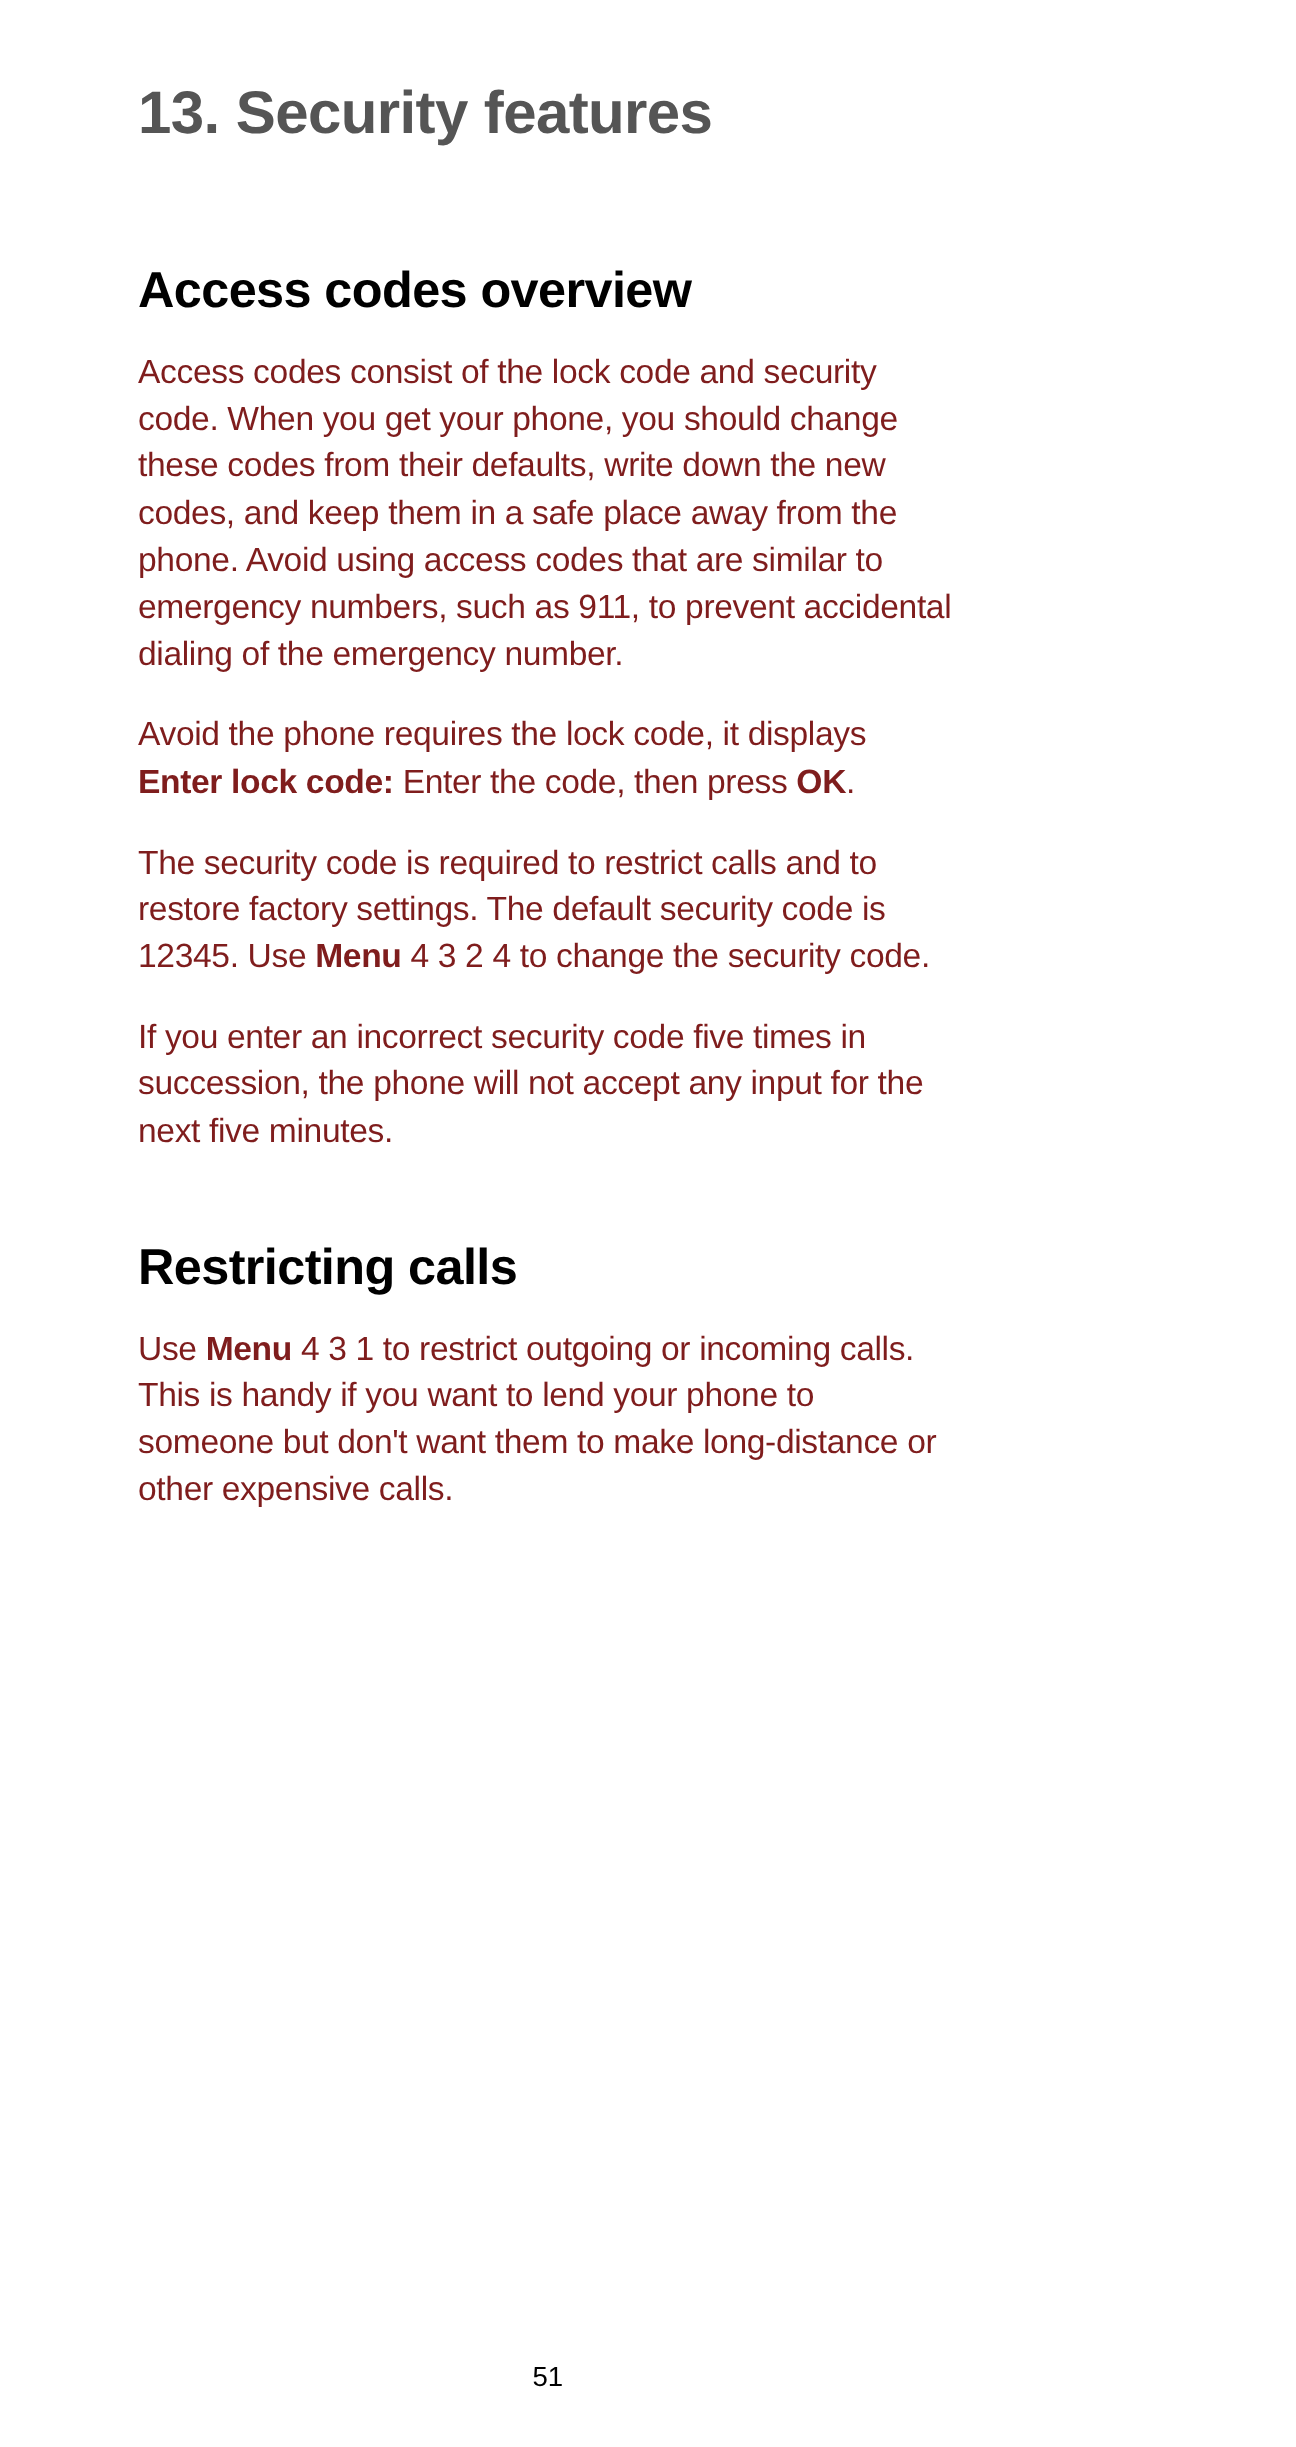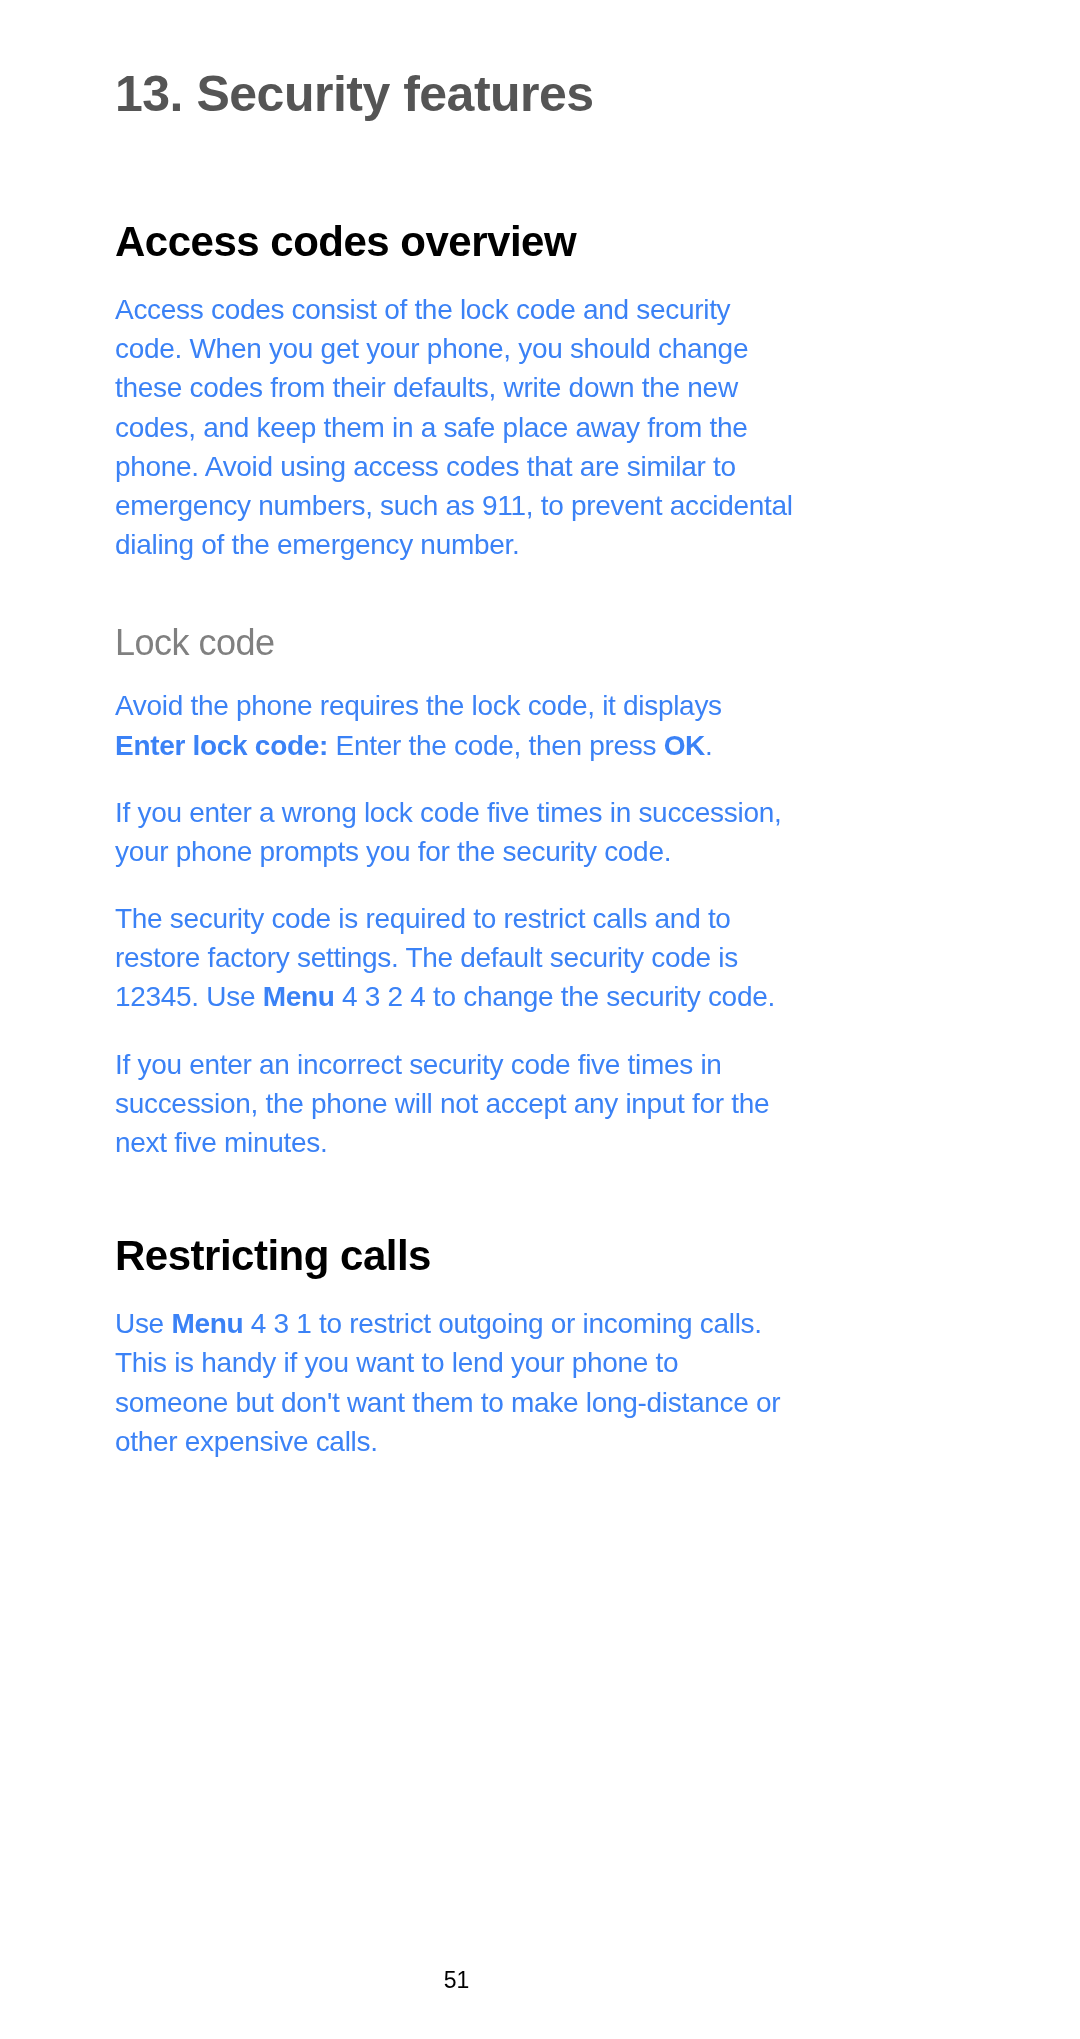--- a/index.html
+++ b/index.html
@@ -33,21 +33,21 @@
     font-size: 36px;
     font-weight: 500;
     color: #808080;
     margin-top: 58px;
     margin-bottom: 22px;
     letter-spacing: -0.5px;
   }
   .body-para {
     font-size: 28px;
     line-height: 1.4;
-    color: #3b82f6;
+    color: #7f1d1d;
     margin-bottom: 28px;
     letter-spacing: -0.3px;
   }
   .body-para b { font-weight: 700; }
   .section-gap { margin-top: 70px; }
   .page-number {
     position: absolute;
     bottom: 45px;
     left: 0;
     width: 100%;
@@ -64,28 +64,26 @@
 
   <h1 class="chapter-title">
     <span>13.</span>
     <span>Security features</span>
   </h1>
 
   <h2 class="section-title">Access codes overview</h2>
 
   <p class="body-para">Access codes consist of the lock code and security code. When you get your phone, you should change these codes from their defaults, write down the new codes, and keep them in a safe place away from the phone. Avoid using access codes that are similar to emergency numbers, such as 911, to prevent accidental dialing of the emergency number.</p>
 
-  <h3 class="subsection-title">Lock code</h3>
 
 
   <p class="body-para">
     <span>Avoid the phone requires the lock code, it displays </span><b>Enter lock code:</b><span>  Enter the code, then press </span><b>OK</b><span>.</span>
   </p>
 
-  <p class="body-para">If you enter a wrong lock code five times in succession, your phone prompts you for the security code.</p>
 
 
   <p class="body-para">
     <span>The security code is required to restrict calls and to restore factory settings. The default security code is 12345. Use </span><b>Menu</b><span> 4 3 2 4 to change the security code.</span>
   </p>
 
 
   <p class="body-para">If you enter an incorrect security code five times in succession, the phone will not accept any input for the next five minutes.</p>
 
   <h2 class="section-title section-gap">Restricting calls</h2>

